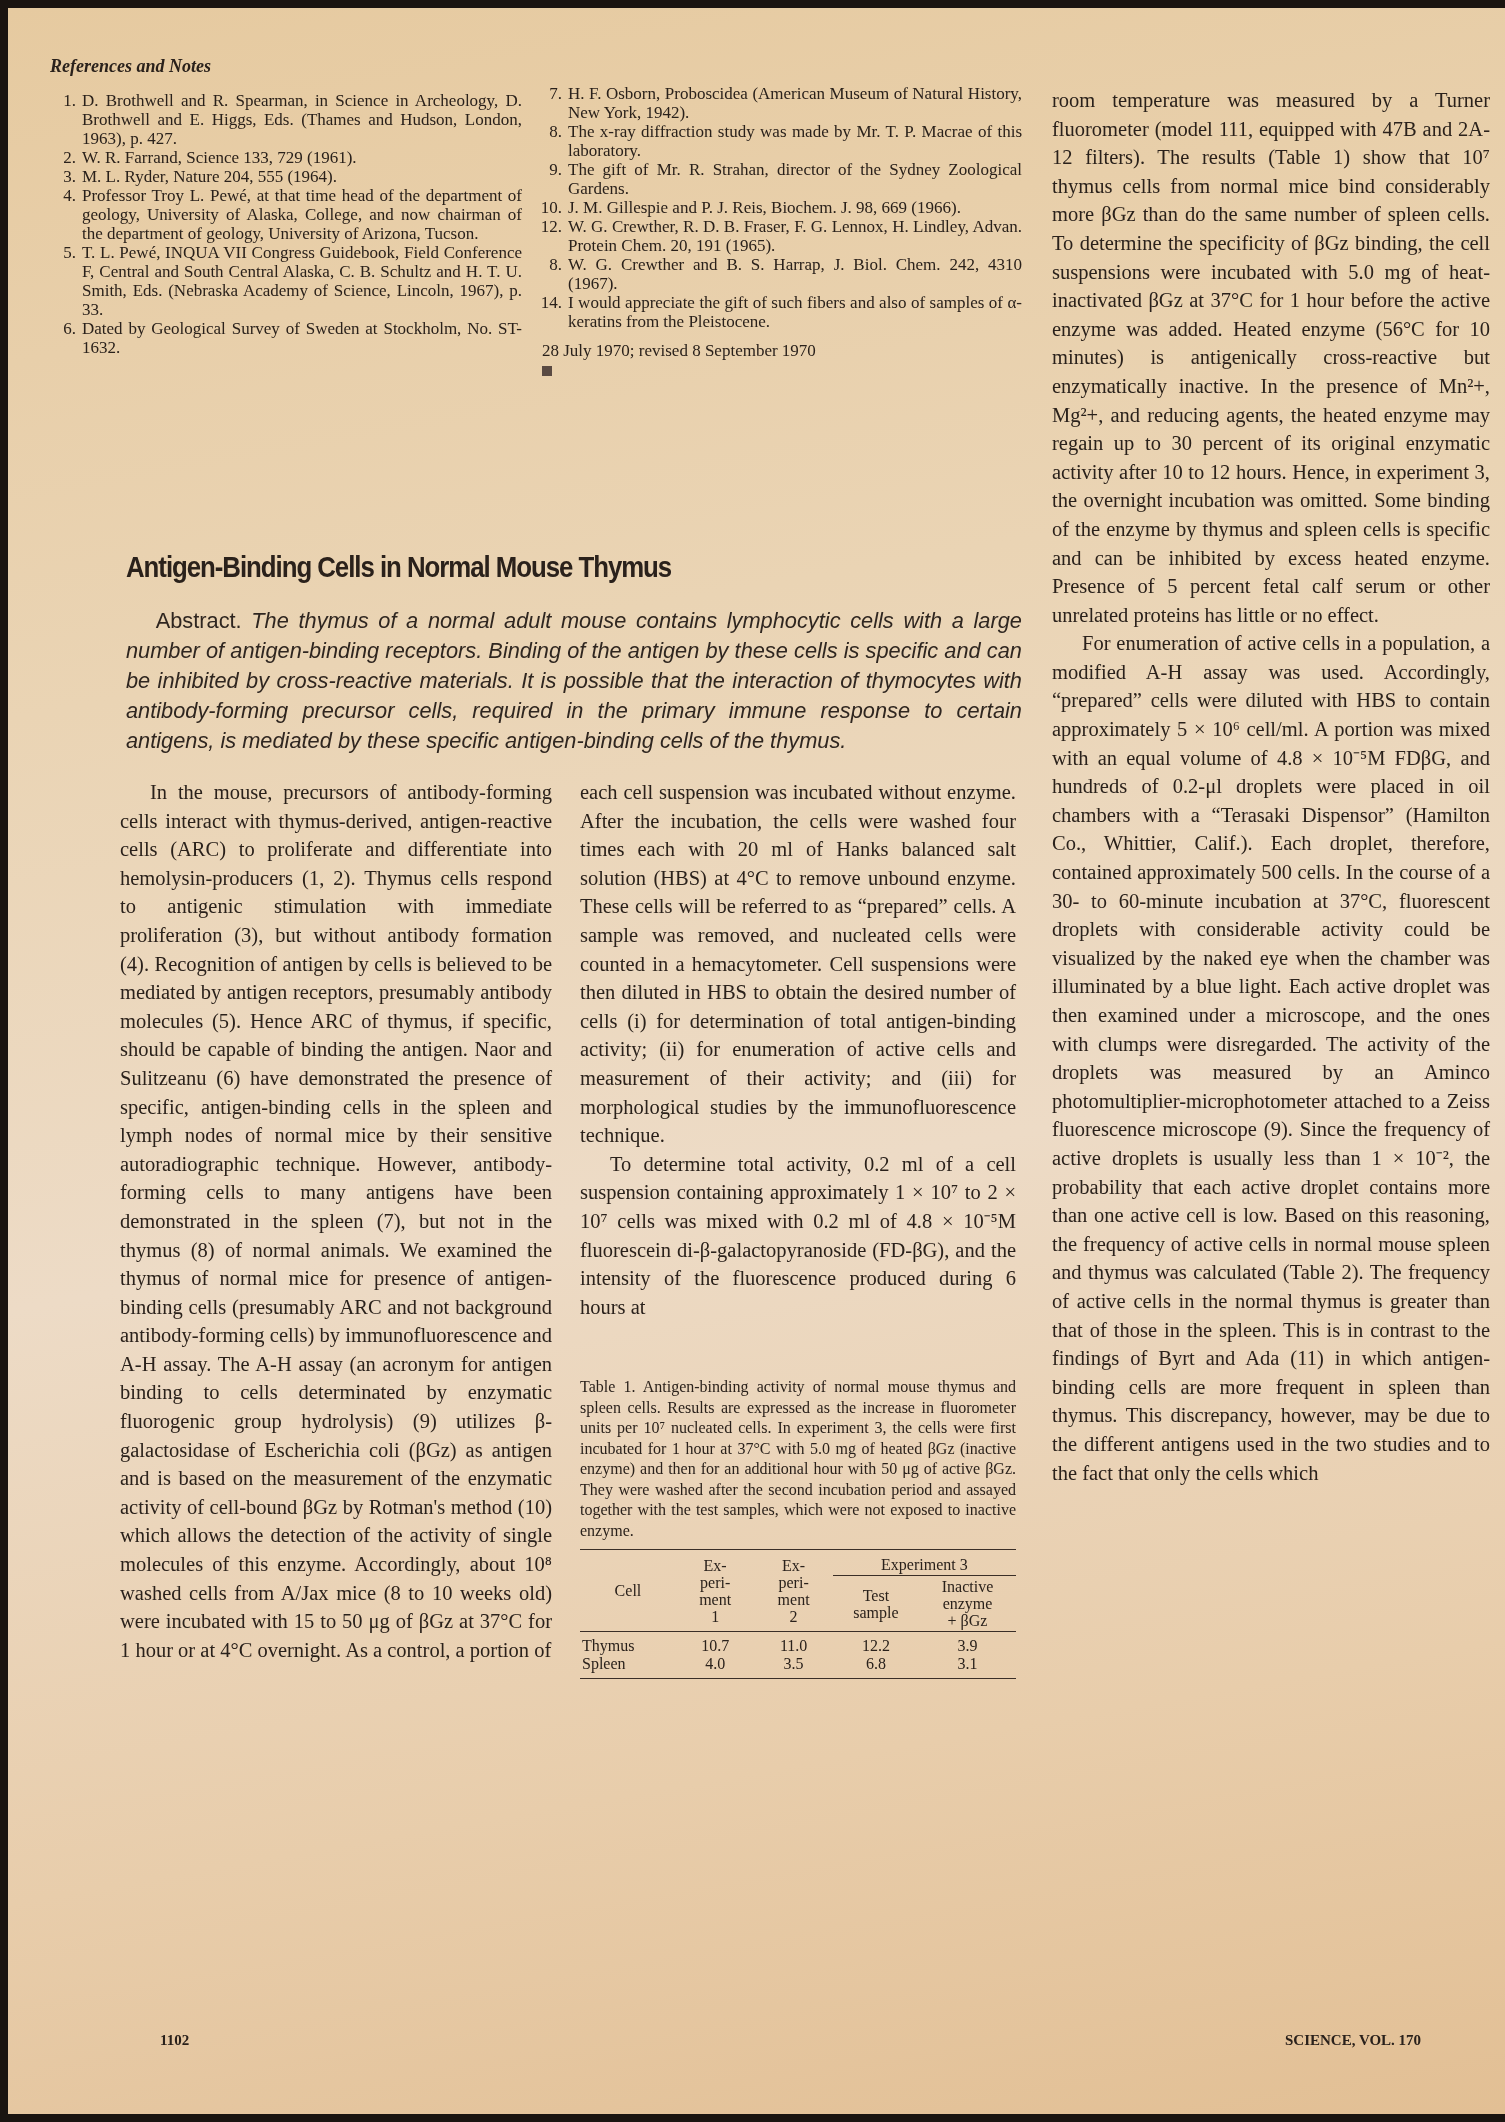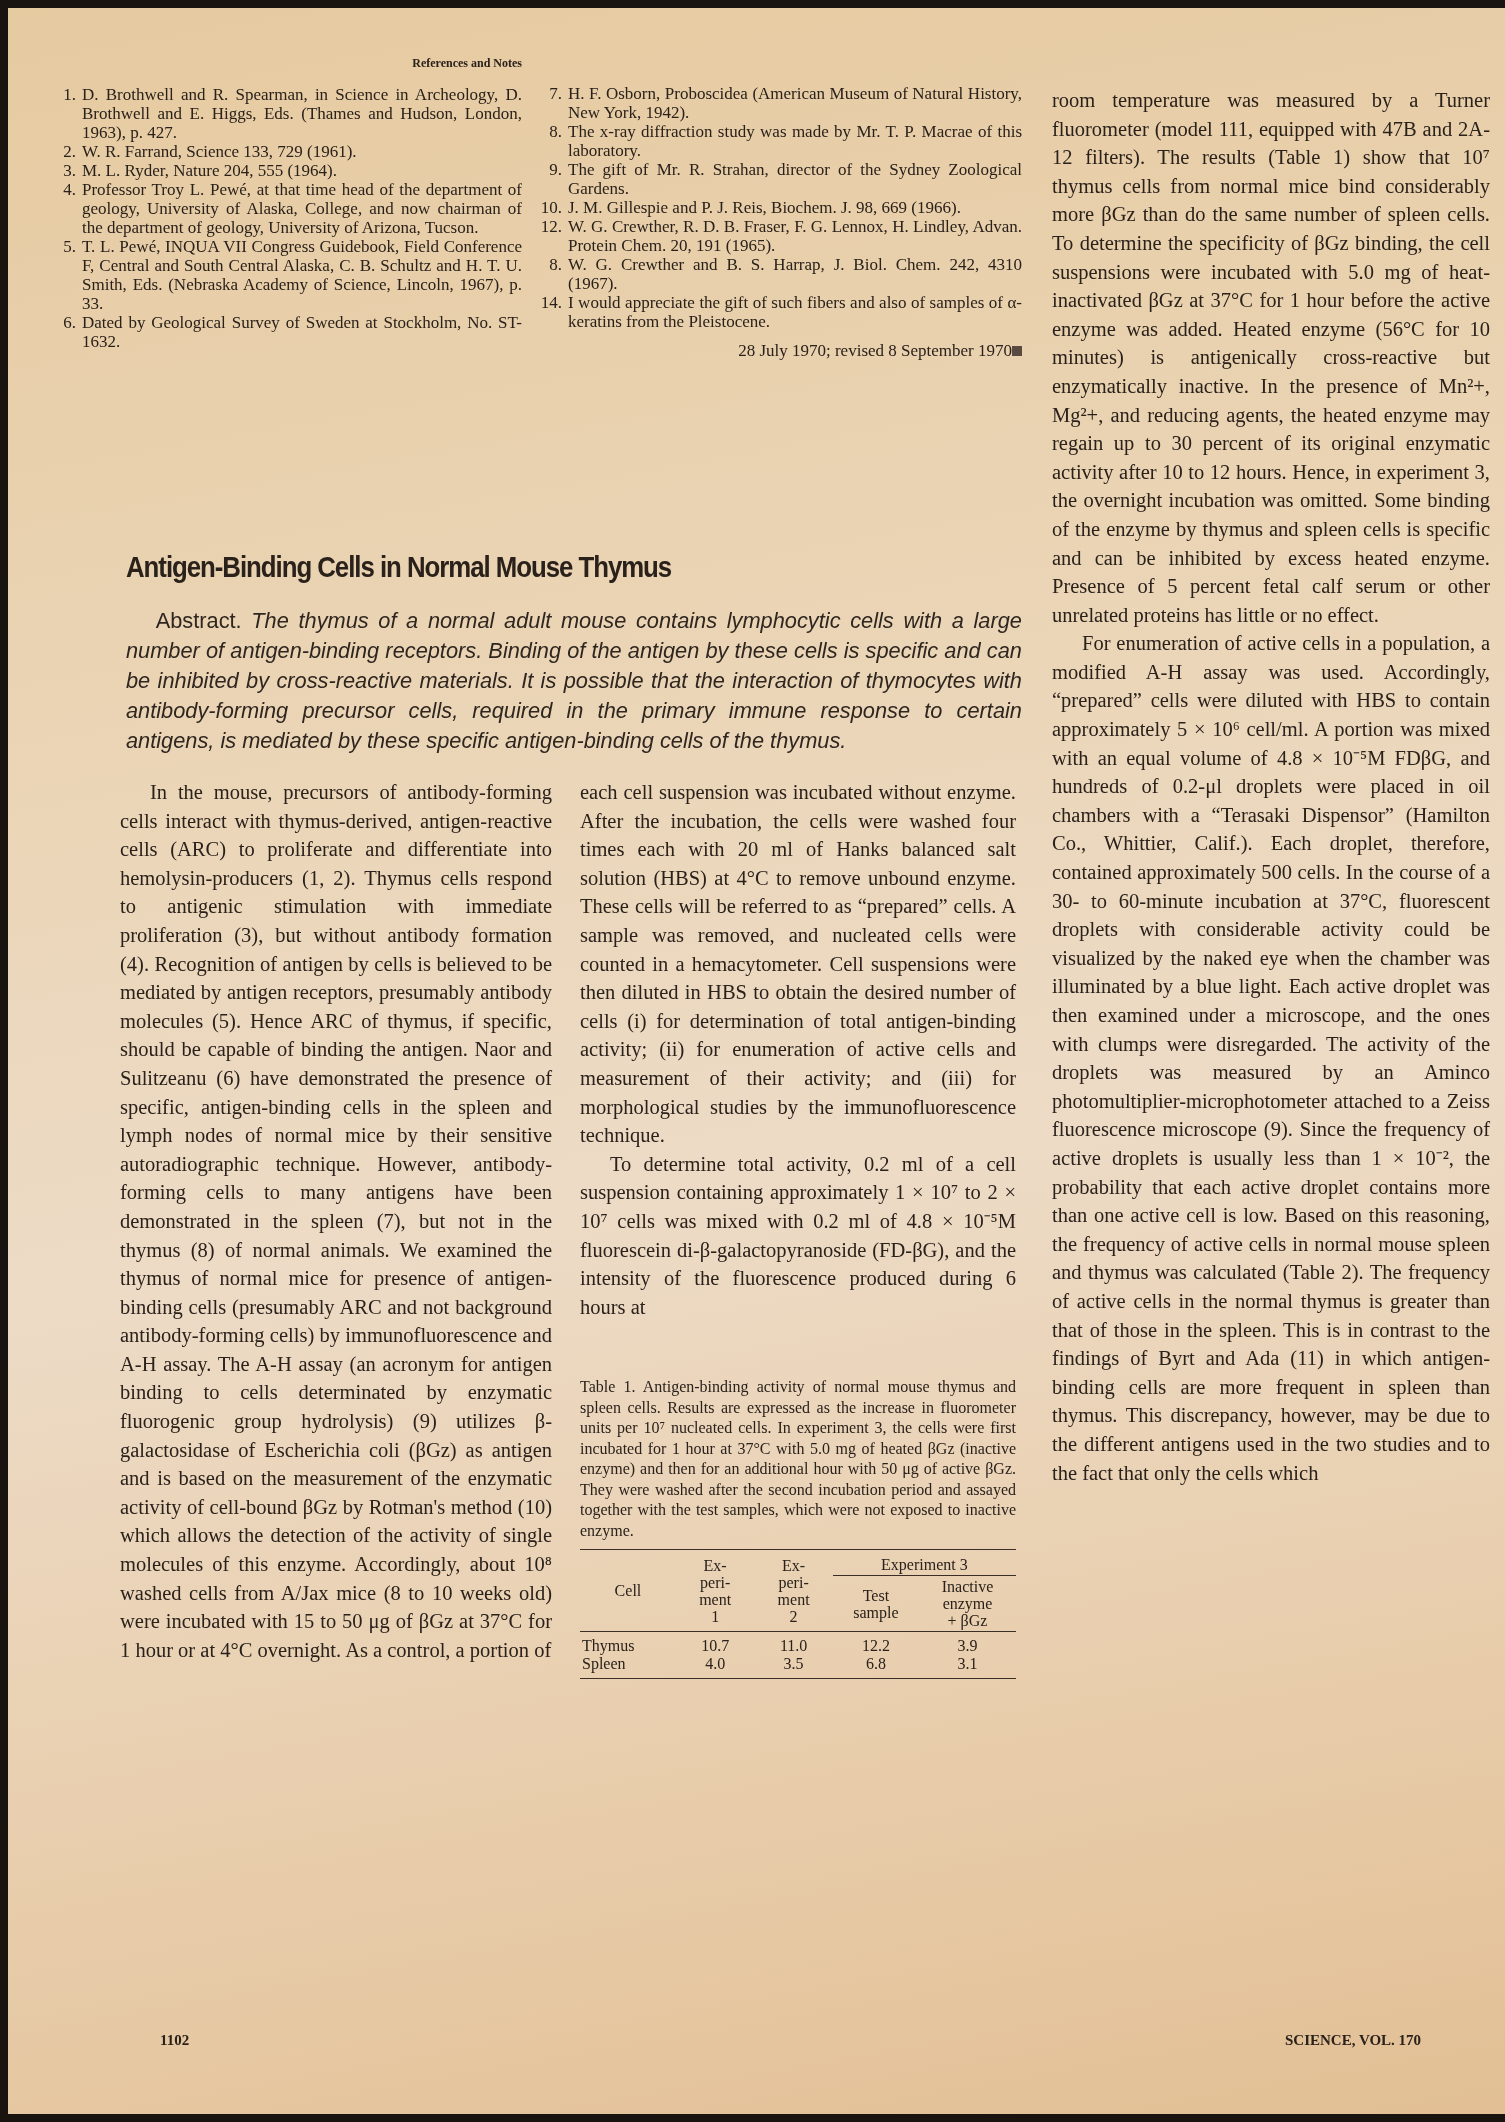--- a/index.html
+++ b/index.html
@@ -10,28 +10,28 @@
     font-family: "Liberation Serif", "DejaVu Serif", serif;
     color: #2a211b;
   }
   .page {
     position: absolute; left: 8px; top: 8px; width: 1497px; height: 2106px;
     background: linear-gradient(170deg, #e6caa0 0%, #ead4b4 30%, #eddbc6 55%, #e8cdab 80%, #e2bf94 100%);
     overflow: hidden;
   }
   .col { position: absolute; }
   .refs-title {
-    font-family: "Liberation Serif", serif; font-weight: bold; font-size: 12px;
-    text-align: right; margin: 0 0 14px 0; color: #2a211b;
+    font-family: "Liberation Serif", serif; font-weight: bold; font-size: 18px;
+    text-align: left; margin: 0 0 14px 0; color: #2a211b; font-style: italic;
   }
   .ref-list { list-style: none; margin: 0; padding: 0; font-family: "Liberation Serif", serif; font-size: 17px; line-height: 19px; }
   .ref-item { display: flex; margin: 0; }
   .ref-num { width: 26px; flex: none; text-align: right; padding-right: 6px; }
   .ref-text { flex: 1; text-align: justify; }
-  .received { font-size: 17px; margin-top: 10px; display: flex; justify-content: flex-end; padding-left: 6px; }
+  .received { font-size: 17px; margin-top: 10px; display: flex; justify-content: flex-start; padding-left: 6px; flex-direction: column; }
   .end-mark { width: 10px; height: 10px; background: #5a4a42; display: inline-block; margin-top: 5px; }
 
   .article-title {
     position: absolute; left: 118px; top: 542px;
     font-family: "Liberation Sans", sans-serif; font-weight: bold;
     font-size: 30px; letter-spacing: -1.2px; color: #2a211b;
     transform: scaleX(0.86); transform-origin: left center;
   }
   .abstract {
     position: absolute; left: 118px; top: 598px; width: 905px;

